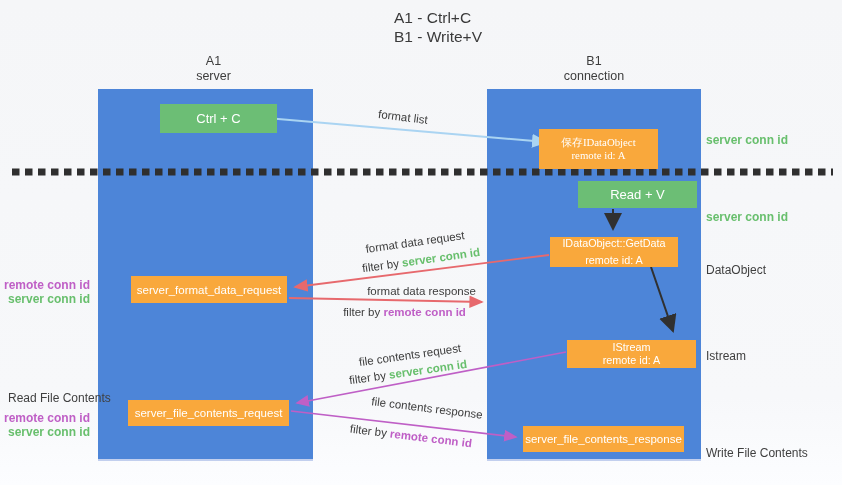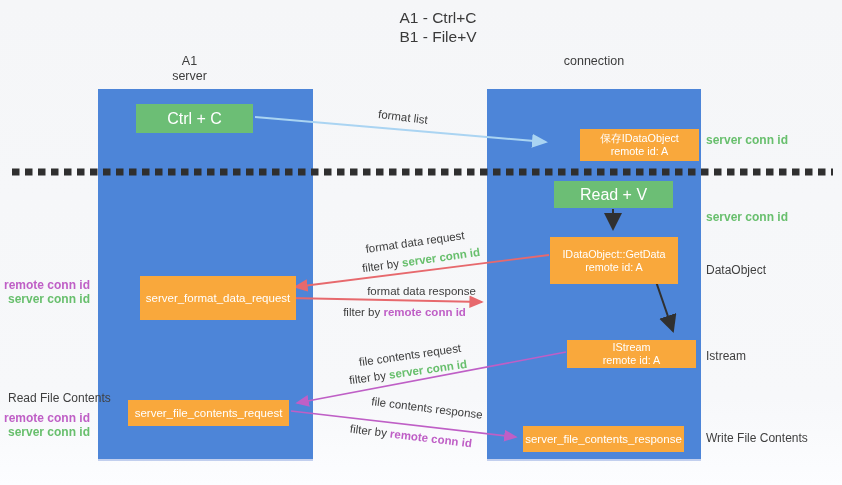--- a/index.html
+++ b/index.html
@@ -10,49 +10,50 @@
   }
   .title{position:absolute;left:438px;top:8px;transform:translateX(-50%);
     font-size:15.5px;line-height:19px;color:#3a3a3a;white-space:nowrap;}
   .col-header{position:absolute;top:54px;text-align:center;font-size:12.5px;
     line-height:15px;color:#3d3d3d;z-index:3;}
   .col{position:absolute;top:89px;height:370px;background:#4d85d8;z-index:1;
     box-shadow:0 2px 0 #c2cfee;}
   .overlay{position:absolute;left:0;top:0;z-index:2;pointer-events:none;}
   .box{position:absolute;display:flex;flex-direction:column;align-items:center;
     justify-content:center;color:#fff;text-align:center;z-index:3;white-space:nowrap;}
-  .green{background:#6cbe75;font-size:16px;}
+  .green{background:#6cbe75;font-size:13px;margin-left:24px;}
   .orange{background:#f9a83c;}
   .one{font-size:11.5px;}
   .two{font-size:10.8px;line-height:13px;}
   .flow{position:absolute;font-size:11.5px;color:#3d3d3d;white-space:nowrap;z-index:3;}
   .r0{transform:translate(-50%,-50%);padding-left:9px;}
   .rpos{transform:translate(-50%,-50%) rotate(7deg);}
   .rneg{transform:translate(-50%,-50%) rotate(-8deg);}
   .side{position:absolute;font-size:12px;color:#3f3f3f;white-space:nowrap;z-index:3;}
   .conn{font-weight:bold;}
   .green-t{color:#68bf6d;font-weight:bold;}
   .purple-t{color:#bf5fc6;font-weight:bold;}
   .alignr{text-align:right;}
 </style>
 </head>
 <body>
 
 <div class="stage">
 
   <div class="title">
     <div>A1 - Ctrl+C</div>
-    <div>B1 - File+V</div>
+    <div>B1 - Write+V</div>
   </div>
 
-  <div class="col-header" style="left:82px;width:215px;">
+  <div class="col-header" style="left:106px;width:215px;">
     <div>A1</div>
     <div>server</div>
   </div>
   <div class="col-header" style="left:487px;width:214px;">
+    <div>B1</div>
     <div>connection</div>
   </div>
 
   <div class="col" style="left:98px;width:215px;"></div>
   <div class="col" style="left:487px;width:214px;"></div>
 
   <svg class="overlay" width="842" height="485" viewBox="0 0 842 485">
     <defs>
       <marker id="mblue" markerWidth="9" markerHeight="8" refX="7" refY="3.5" orient="auto">
         <path d="M0,0 L8,3.5 L0,7 Z" fill="#aad4f2"></path>
@@ -74,35 +75,35 @@
     <line x1="289" y1="298" x2="482" y2="302" stroke="#e7696d" stroke-width="1.8" marker-end="url(#mred)"></line>
     <line x1="651" y1="267" x2="673" y2="331" stroke="#303030" stroke-width="2" marker-end="url(#mblack)"></line>
     <line x1="566" y1="352" x2="297" y2="403" stroke="#bf5fc6" stroke-width="1.7" marker-end="url(#mpurple)"></line>
     <line x1="291" y1="411" x2="516" y2="437" stroke="#bf5fc6" stroke-width="1.7" marker-end="url(#mpurple)"></line>
   </svg>
 
   <div class="box green" style="left:136px;top:104px;width:117px;height:29px;">
     <div>Ctrl + C</div>
   </div>
 
-  <div class="box orange two" style="left:580px;top:129px;width:119px;height:32px;">
+  <div class="box orange two" style="left:539px;top:129px;width:119px;height:40px;font-family:Liberation Serif, serif;">
     <div>保存IDataObject</div>
     <div>remote id: A</div>
   </div>
 
   <div class="box green" style="left:554px;top:181px;width:119px;height:27px;">
     <div>Read + V</div>
   </div>
 
-  <div class="box orange two" style="left:550px;top:237px;width:128px;height:47px;">
+  <div class="box orange two" style="left:550px;top:237px;width:128px;height:30px;justify-content:space-between;">
     <div>IDataObject::GetData</div>
     <div>remote id: A</div>
   </div>
 
-  <div class="box orange one" style="left:140px;top:276px;width:156px;height:44px;">
+  <div class="box orange one" style="left:131px;top:276px;width:156px;height:27px;">
     <div>server_format_data_request</div>
   </div>
 
 
   <div class="box orange two" style="left:567px;top:340px;width:129px;height:28px;">
     <div>IStream</div>
     <div>remote id: A</div>
   </div>
 
   <div class="box orange one" style="left:128px;top:400px;width:161px;height:26px;">
@@ -154,21 +155,21 @@
   </div>
   <div class="side conn green-t" style="left:706px;top:210px;">
     <span>server conn id</span>
   </div>
   <div class="side" style="left:706px;top:246px;margin-top:17px;">
     <span>DataObject</span>
   </div>
   <div class="side" style="left:706px;top:349px;">
     <span>Istream</span>
   </div>
-  <div class="side" style="left:706px;top:431px;">
+  <div class="side" style="left:706px;top:446px;">
     <span>Write File Contents</span>
   </div>
 
   <div class="side conn purple-t alignr" style="right:752px;top:278px;">
     <span>remote conn id</span>
   </div>
   <div class="side conn green-t alignr" style="right:752px;top:292px;">
     <span>server conn id</span>
   </div>
   <div class="side" style="left:8px;top:391px;">

